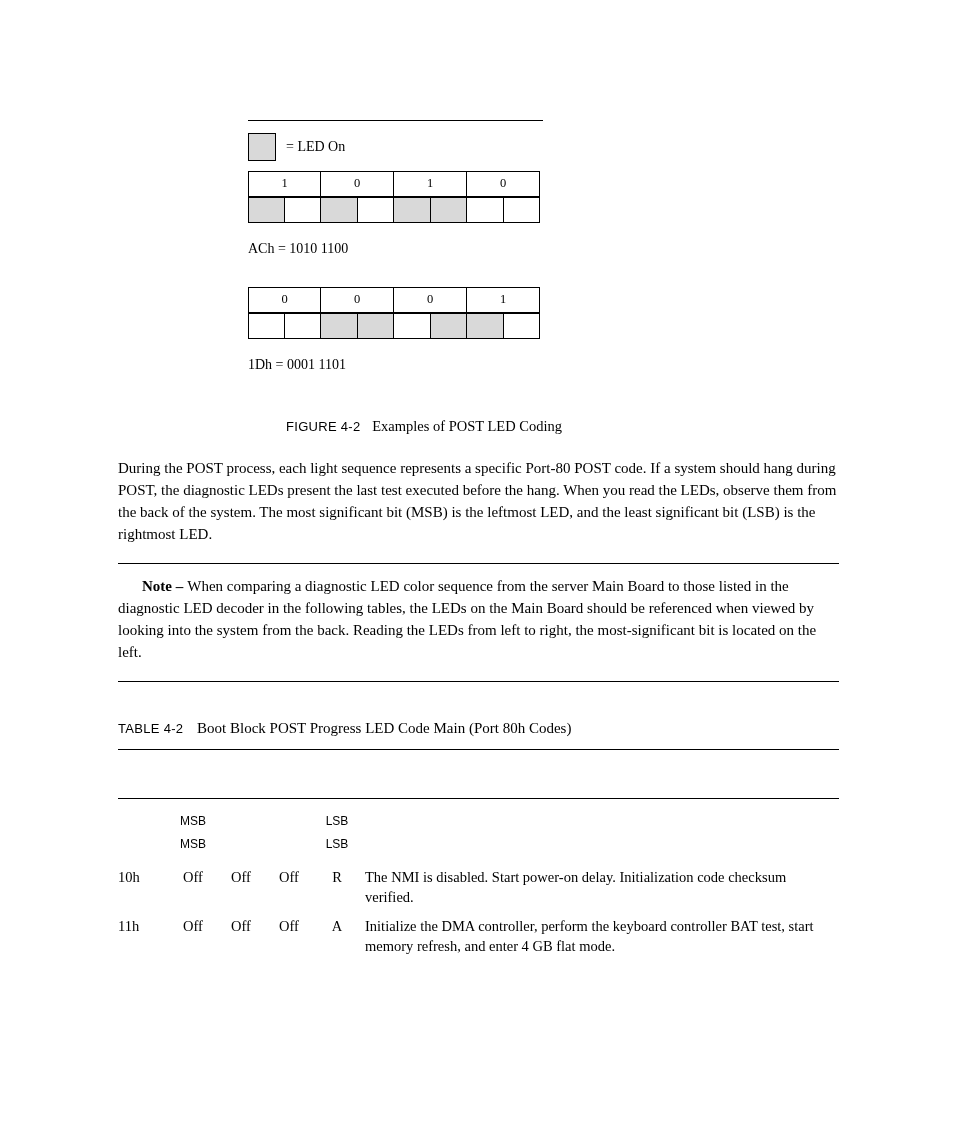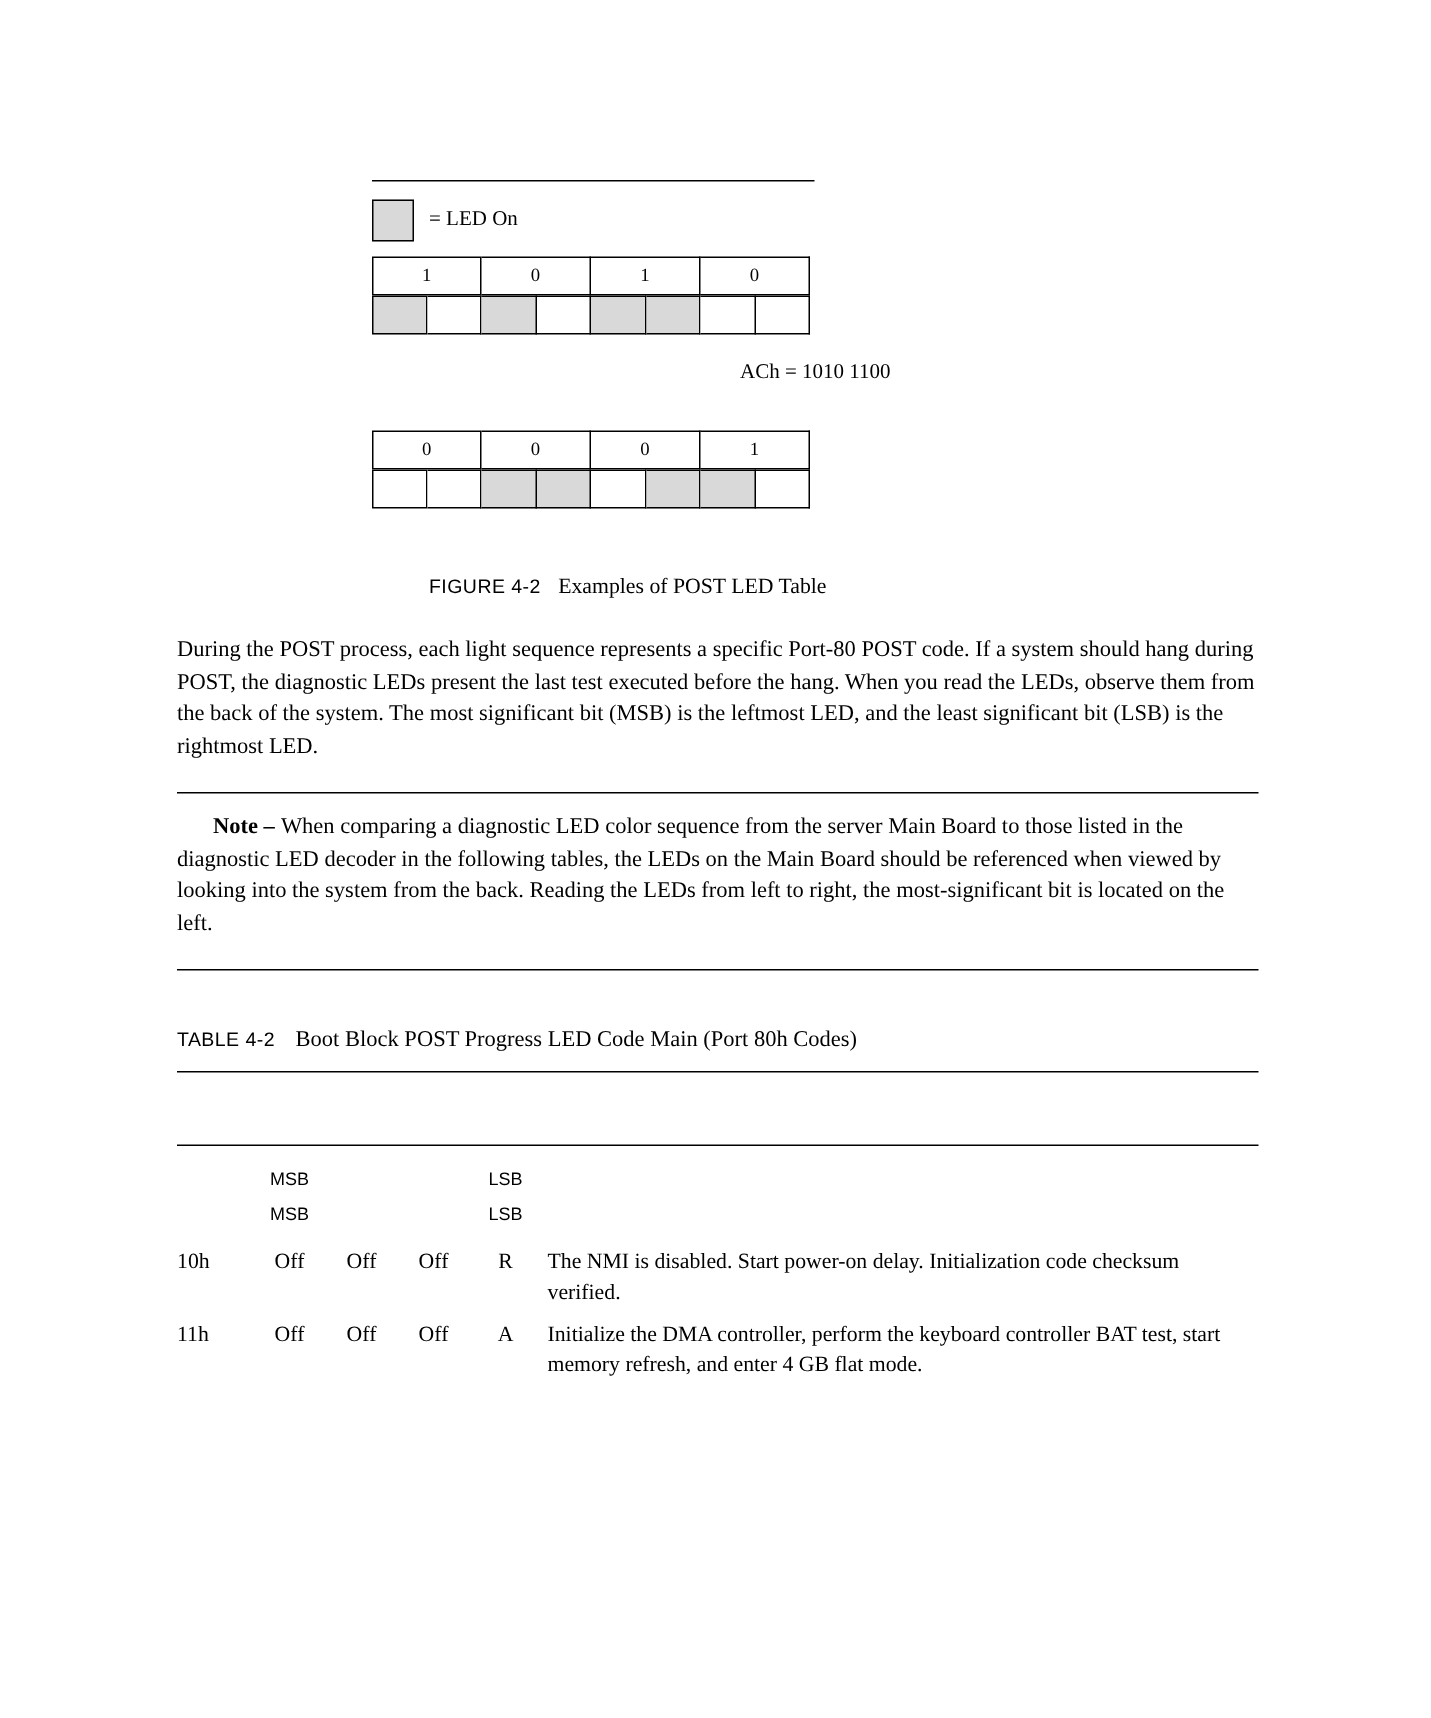--- a/index.html
+++ b/index.html
@@ -60,21 +60,21 @@
   .nib-top-cell + .nib-top-cell { border-left: none; }
   .nib-bot-cell {
     flex: 0 0 36.5px;
     height: 26px;
     border: 1px solid #000;
   }
   .nib-bot-cell + .nib-bot-cell { border-left: none; }
   .nib-bot-row { border-top: none; }
   .nib-bot-cell.on  { background: #d9d9d9; }
   .nib-bot-cell.off { background: #ffffff; }
-  .seg-label { font-size: 14px; margin-bottom: 6px; text-align: center; }
+  .seg-label { font-size: 14px; margin-bottom: 6px; }
   .figcap-row {
     margin-top: 42px;
     margin-left: 38px;
     font-size: 14.5px;
   }
   .figcap-row .figno { font-family: Arial, Helvetica, sans-serif; font-size: 13px; letter-spacing: 0.3px; margin-right: 8px; margin-top: 36px; }
   .para {
     margin-top: 22px;
     font-size: 15px;
     line-height: 1.45;
@@ -152,24 +152,25 @@
           <div class="nib-bot-cell off"></div>
           <div class="nib-bot-cell off"></div>
           <div class="nib-bot-cell on"></div>
           <div class="nib-bot-cell on"></div>
           <div class="nib-bot-cell off"></div>
           <div class="nib-bot-cell on"></div>
           <div class="nib-bot-cell on"></div>
           <div class="nib-bot-cell off"></div>
         </div>
     </div>
+    <div class="seg-label" style="margin-top:16px;">1Dh = 0001 1101</div>
 
     <div class="figcap-row">
       <span class="figno">FIGURE 4-2</span>
-      <span>Examples of POST LED Table</span>
+      <span>Examples of POST LED Coding</span>
     </div>
   </div>
 
   <div class="para">During the POST process, each light sequence represents a specific Port-80 POST code. If a system should hang during POST, the diagnostic LEDs present the last test executed before the hang. When you read the LEDs, observe them from the back of the system. The most significant bit (MSB) is the leftmost LED, and the least significant bit (LSB) is the rightmost LED.</div>
 
   <div class="note-rule"></div>
   <div class="note-block">
     <span class="note-lead">Note –</span><span>When comparing a diagnostic LED color sequence from the server Main Board to those listed in the diagnostic LED decoder in the following tables, the LEDs on the Main Board should be referenced when viewed by looking into the system from the back. Reading the LEDs from left to right, the most-significant bit is located on the left.</span>
   </div>
   <div class="note-end-rule"></div>

